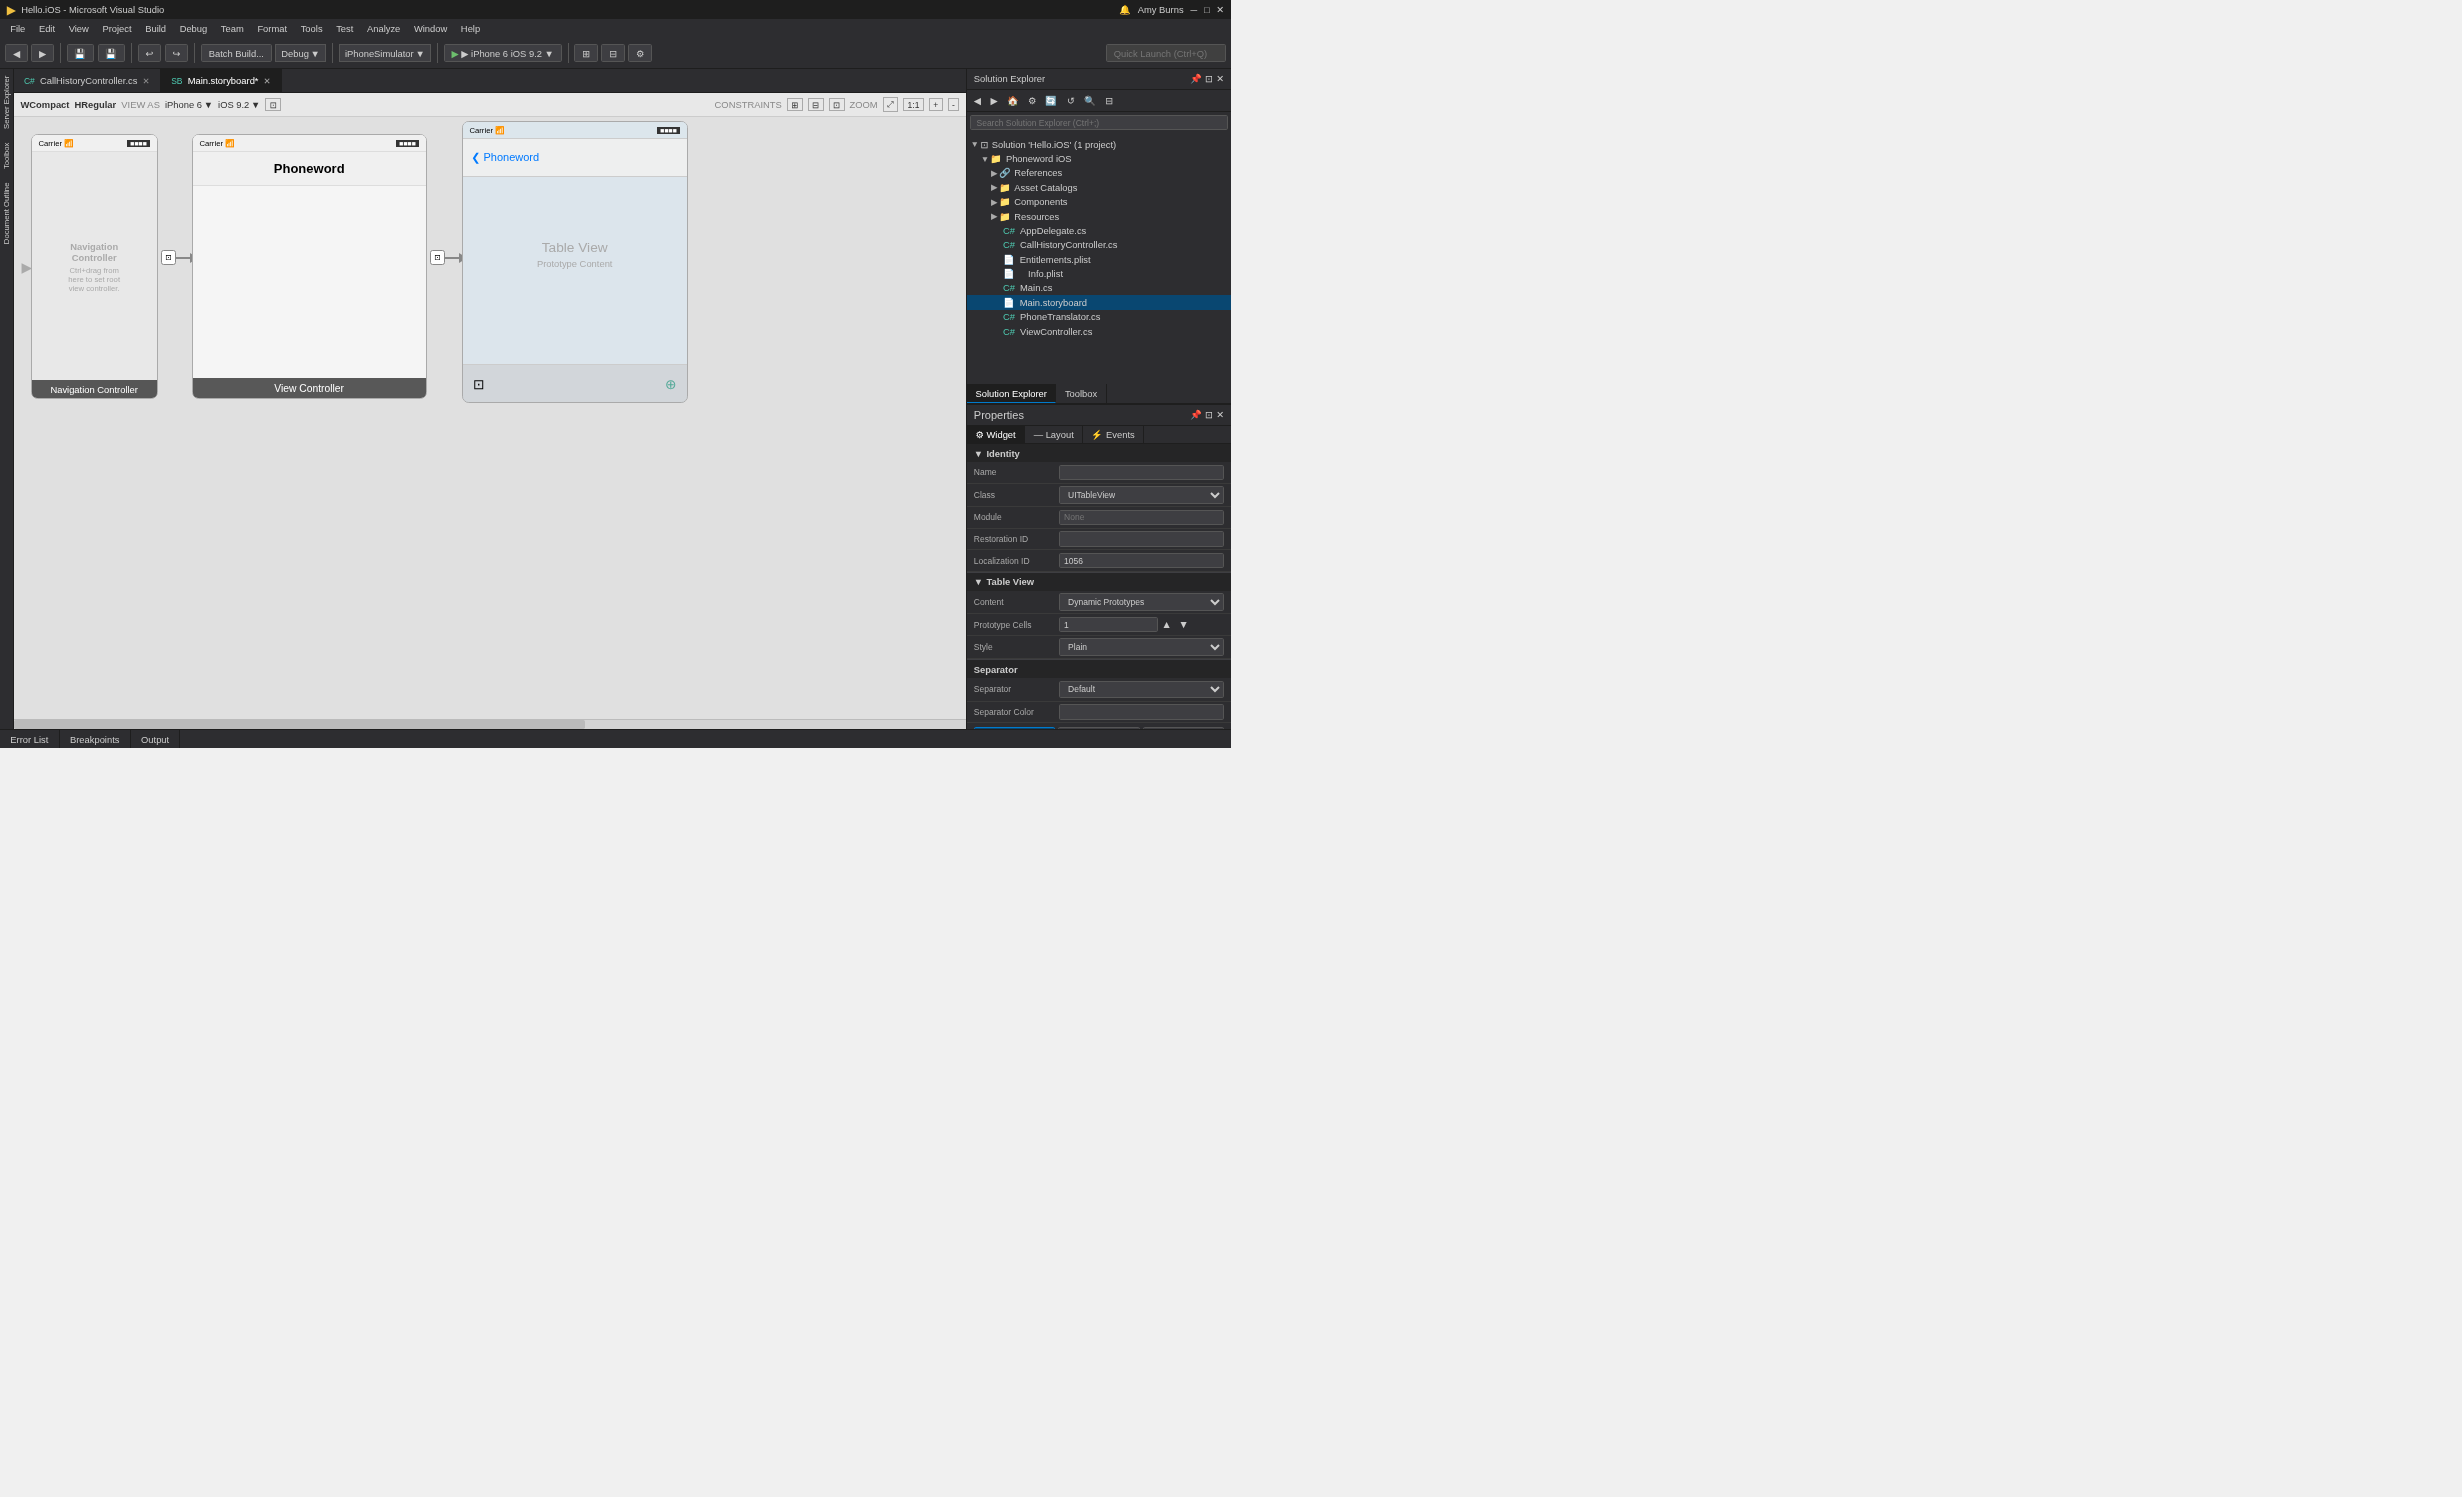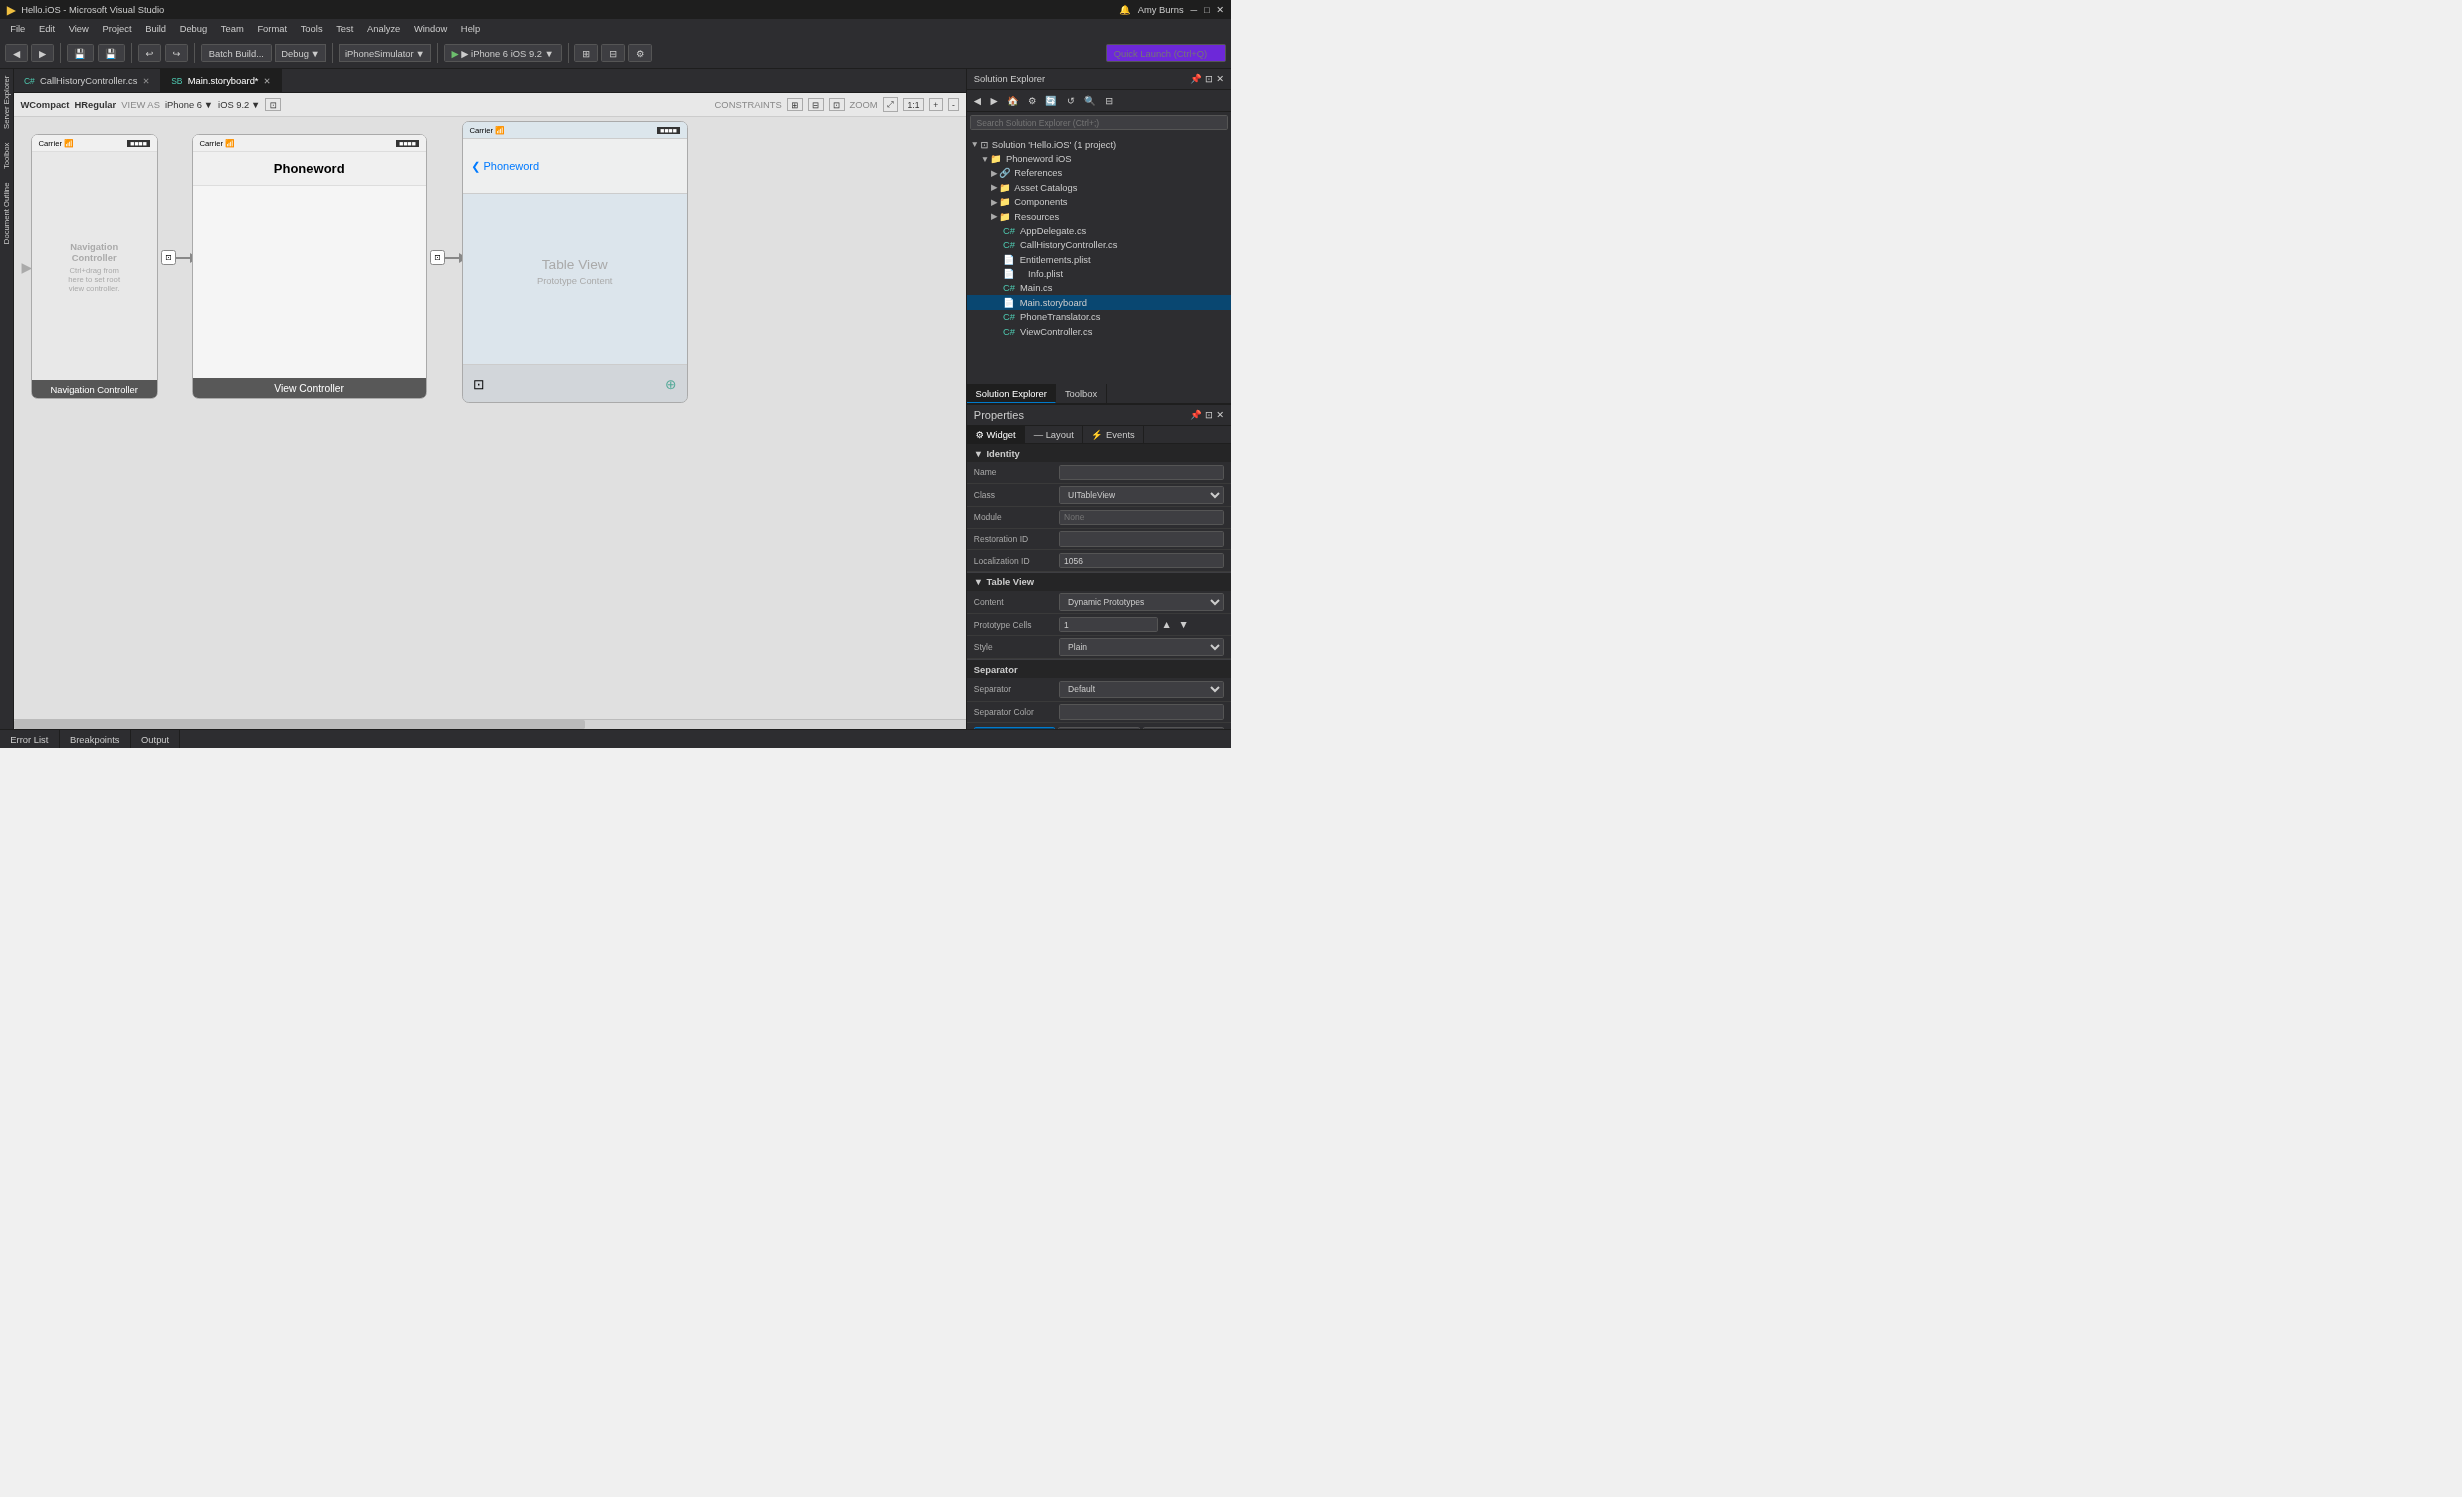--- a/index.html
+++ b/index.html
@@ -11,21 +11,21 @@
     
     #menu-bar { background: #2d2d30; color: #ccc; height: 19px; display: flex; align-items: center; padding: 0 3.4px; font-size: 9.4px; }
     #menu-bar .menu-item { padding: 1.7px 6.8px; cursor: pointer; }
 
     
     #toolbar { background: #2d2d30; height: 31px; display: flex; align-items: center; padding: 0 5.1px; gap: 3.4px; border-bottom: 0.9px solid #1e1e1e; }
     .toolbar-btn { background: #3e3e42; border: 0.9px solid #555; color: #ccc; padding: 2.6px 6.8px; font-size: 9.4px; cursor: pointer; border-radius: 1.7px; display: flex; align-items: center; gap: 2.6px; }
     .toolbar-separator { width: 0.9px; height: 20.5px; background: #555; margin: 0 2.6px; }
     .toolbar-dropdown { background: #3e3e42; border: 0.9px solid #555; color: #ccc; padding: 2.6px 5.1px; font-size: 9.4px; cursor: pointer; display: flex; align-items: center; gap: 1.7px; }
     .play-btn { background: #3e3e42; border: 0.9px solid #555; color: #6dbf6d; padding: 2.6px 6.8px; font-size: 9.4px; cursor: pointer; border-radius: 1.7px; display: flex; align-items: center; gap: 2.6px; }
-    .search-box { background: #6d28d9; border: 0.9px solid #555; color: #ccc; padding: 2.6px 6.8px; font-size: 9.4px; width: 120px; border-radius: 1.7px; }
+    .search-box { background: #404040; border: 0.9px solid #555; color: #ccc; padding: 2.6px 6.8px; font-size: 9.4px; width: 120px; border-radius: 1.7px; }
 
     
     #main-layout { display: flex; height: calc(748px - 19px - 19px - 31px - 19px); }
 
     
     #left-panel { width: 13.7px; background: #2d2d30; display: flex; flex-direction: column; border-right: 0.9px solid #1e1e1e; }
     .vertical-tab { writing-mode: vertical-rl; transform: rotate(180deg); color: #ccc; font-size: 8.5px; padding: 6.8px 1.7px; cursor: pointer; text-align: center; }
 
     
     #editor-area { flex: 1; display: flex; flex-direction: column; background: #1e1e1e; }
@@ -232,21 +232,21 @@
         <div style="width:15.4px; height:15.4px; border:1.7px solid #888; border-radius:2.6px; display:flex; align-items:center; justify-content:center; font-size:7.7px; background:#fff;">⊡</div>
         <div style="width:13.7px; height:1.7px; background:#888;"></div>
         <div style="width:0; height:0; border-top:5.1px solid transparent; border-bottom:5.1px solid transparent; border-left:8.5px solid #888;"></div>
       </div>
 
       <div id="table-view-controller" style="position:absolute; left:448px; top:4.3px; width:226px; height:282px; background:#dce5ec; border:1.7px solid #aaa; border-radius:6.8px;">
         <div style="background:rgba(220,229,236,0.9); height:17px; display:flex; align-items:center; justify-content:space-between; padding:0 6.8px; font-size:7.7px; border-bottom:0.9px solid #ccc; border-radius:5.1px 5.1px 0 0;">
           <span>Carrier 📶</span>
           <span style="background:#333; color:#fff; padding:0 3.4px; font-size:6.8px;">■■■■</span>
         </div>
-        <div style="background:rgba(240,240,240,0.9); height:55px; display:flex; align-items:center; padding:0 8.5px; border-bottom:0.9px solid #ccc;">
+        <div style="background:rgba(240,240,240,0.9); height:38px; display:flex; align-items:center; padding:0 8.5px; border-bottom:0.9px solid #ccc;">
           <span style="color:#007aff; font-size:11px; cursor:pointer;">❮ Phoneword</span>
         </div>
         <div style="display:flex; flex-direction:column; align-items:center; justify-content:center; height:154px; color:#aaa;">
           <div style="font-size:13.7px;">Table View</div>
           <div style="font-size:9.4px; margin-top:3.4px;">Prototype Content</div>
         </div>
         <div style="position:absolute; bottom:0; left:0; right:0; background:rgba(200,200,200,0.5); height:38px; border-top:0.9px solid #ccc; display:flex; align-items:center; justify-content:space-between; padding:0 10.3px; border-radius:0 0 5.1px 5.1px;">
           <span style="font-size:13.7px; cursor:pointer;">⊡</span>
           <span style="font-size:13.7px; cursor:pointer; color:#5a9;">⊕</span>
         </div>

